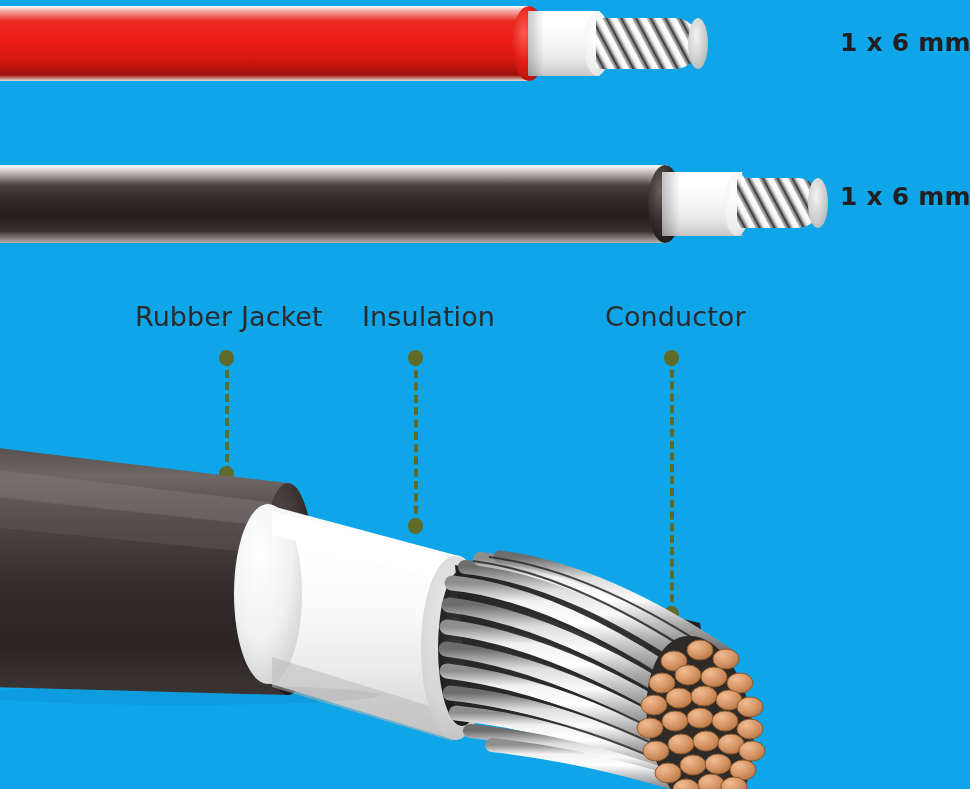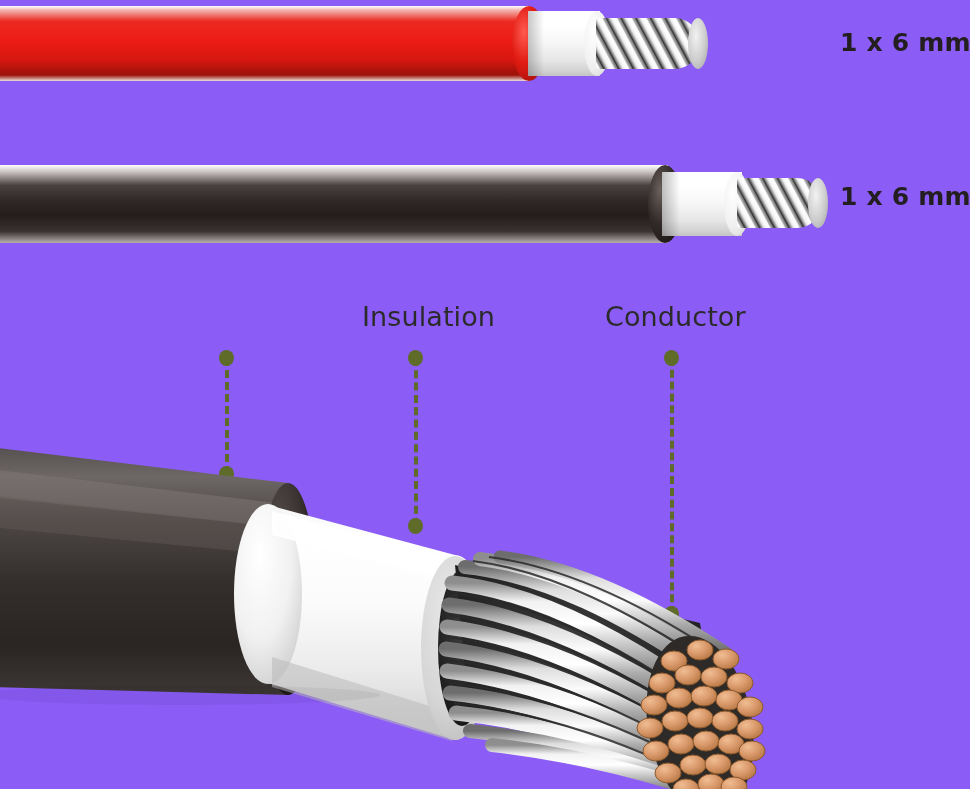--- a/index.html
+++ b/index.html
@@ -7,21 +7,21 @@
     padding: 0;
     background: #ffffff;
   }
   body {
     font-family: "DejaVu Sans", "Liberation Sans", sans-serif;
   }
   #stage {
     position: relative;
     width: 970px;
     height: 789px;
-    background: #8b5cf6;
+    background: #0ea5e9;
     overflow: hidden;
   }
   .abs { position: absolute; }
 
   
   .spec-label {
     font-size: 25px;
     font-weight: bold;
     color: #231f20;
     letter-spacing: 0.2px;
@@ -142,20 +142,21 @@
                     rgba(235,235,235,0.95) 11px, rgba(255,255,255,0.95) 13px),
                   linear-gradient(to bottom, #e9e9e9, #b9b9b9 50%, #8f8f8f);"></div>
     <div class="abs tip-cap" style="left:808px; top:23px; width:20px; height:50px;
                 background: radial-gradient(ellipse at 40% 35%, #f2f2f2 0%, #cccccc 55%, #a0a0a0 100%);"></div>
   </div>
 
   <div class="abs spec-label" style="left:840px; top:182px;">
     <span>1 x 6 mm</span>
   </div>
 
+  <div class="abs callout-label" style="left:135px; top:301px;">Rubber Jacket</div>
   <div class="abs callout-label" style="left:605px; top:301px;">Conductor</div>
   <div class="abs callout-label" style="left:362px; top:301px;">Insulation</div>
 
   <div class="abs callout-line" style="left:225px; top:358px; height:116px;"></div>
   <div class="abs callout-dot" style="left:219px; top:350px;"></div>
   <div class="abs callout-dot" style="left:219px; top:466px;"></div>
 
   <div class="abs callout-line" style="left:414px; top:358px; height:168px;"></div>
   <div class="abs callout-dot" style="left:408px; top:350px;"></div>
   <div class="abs callout-dot" style="left:408px; top:518px;"></div>

